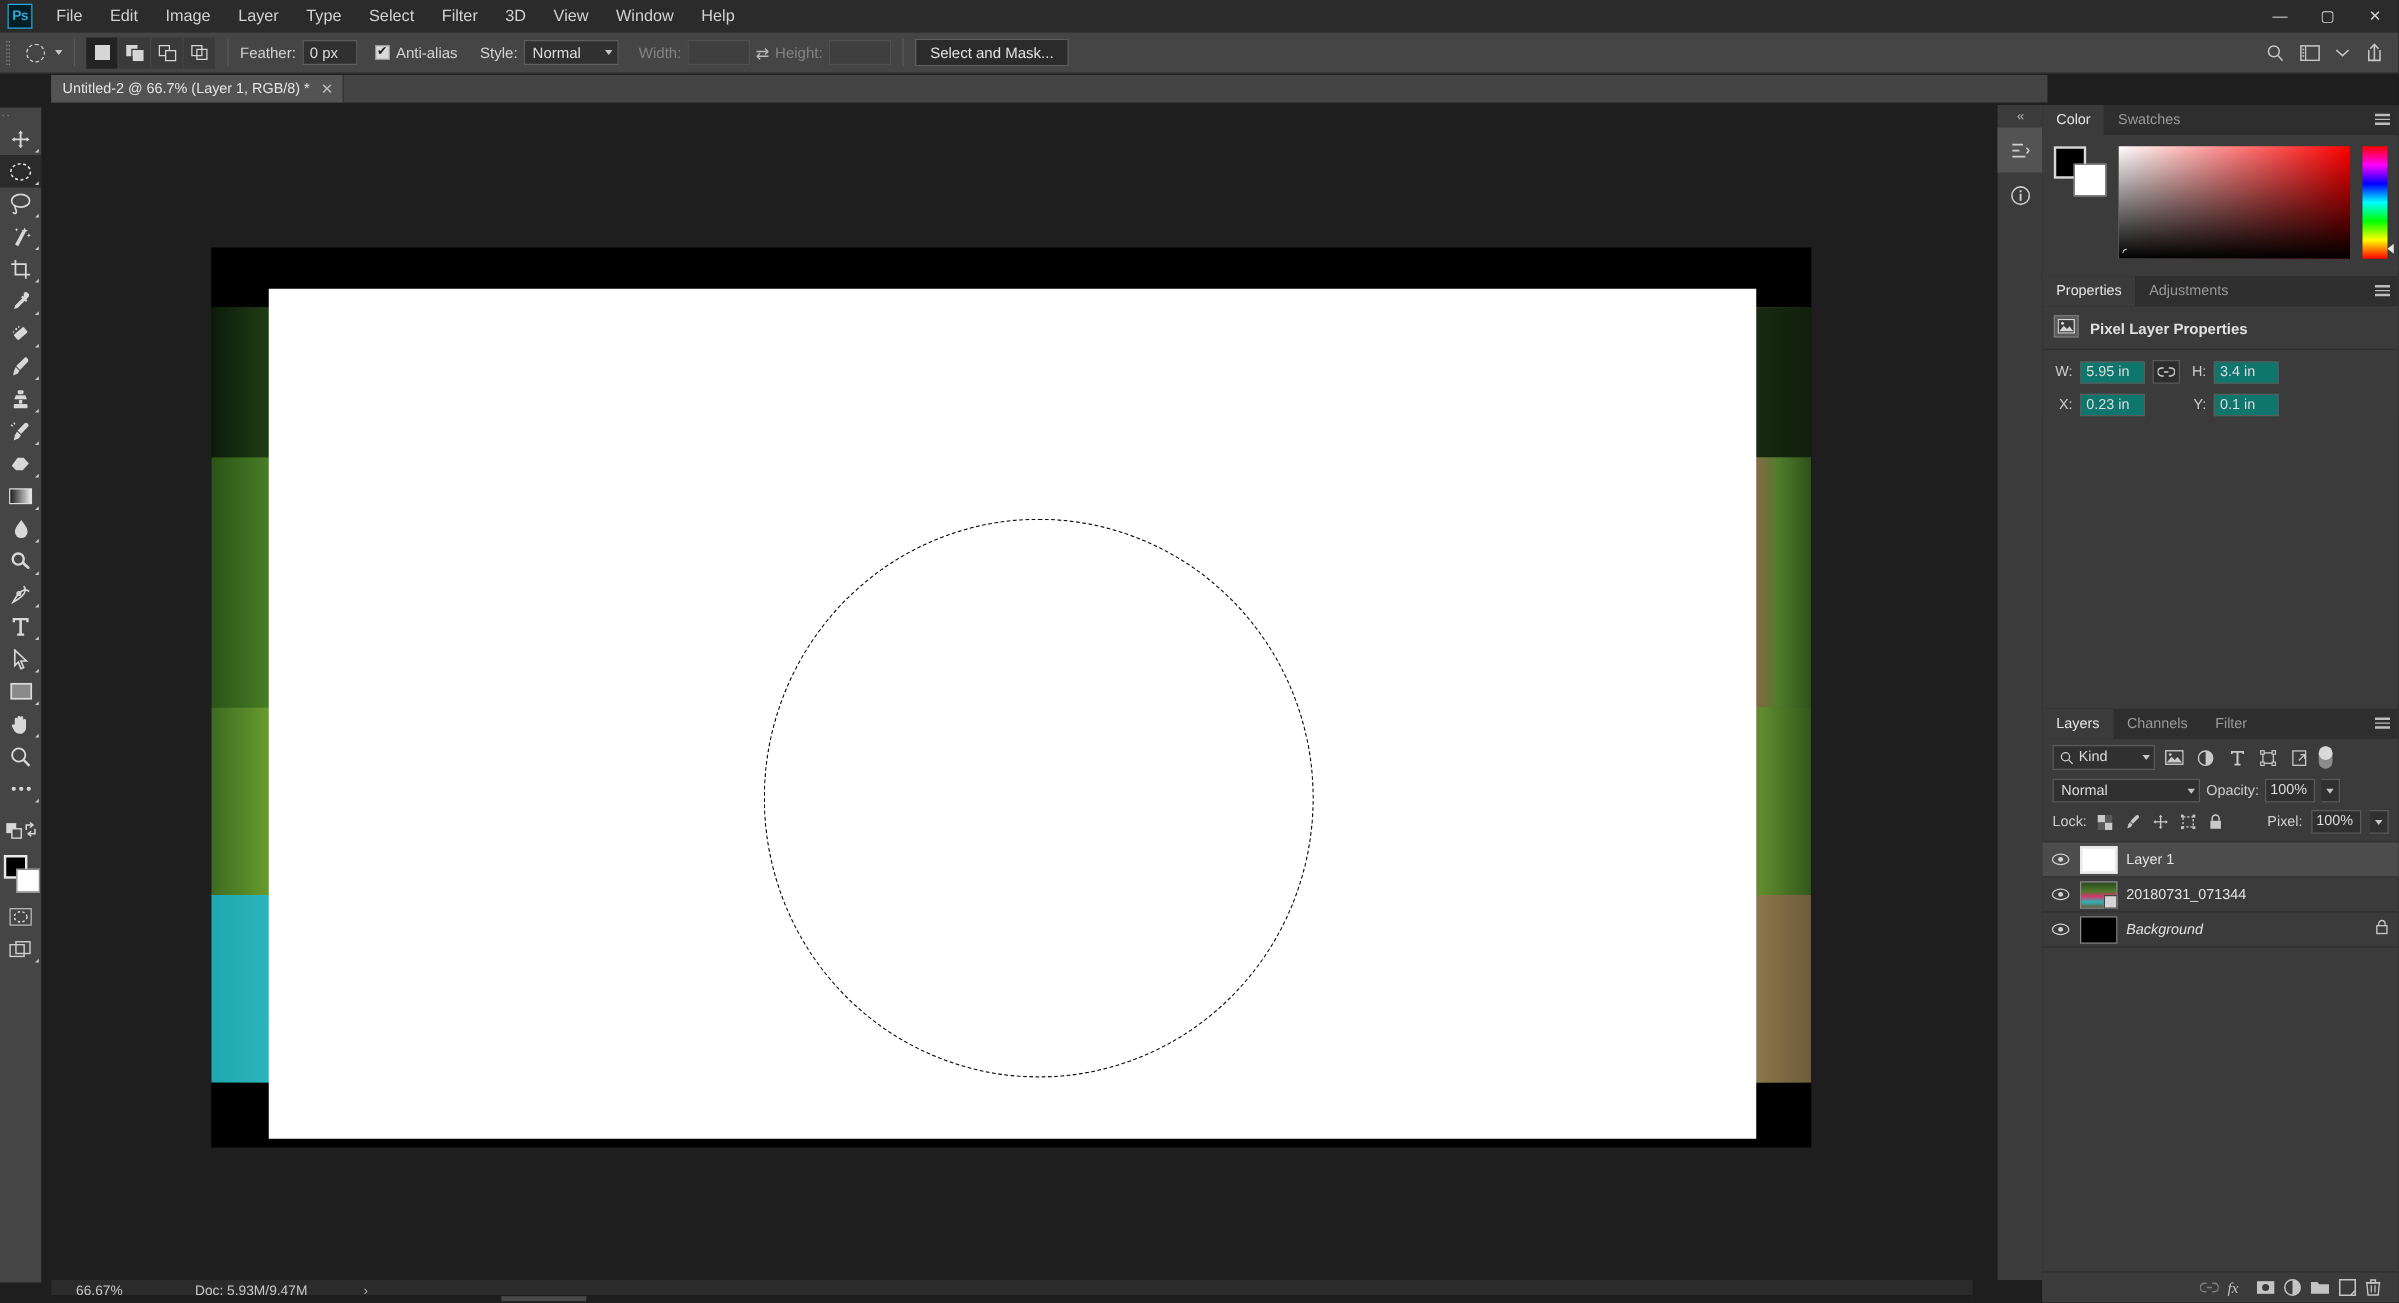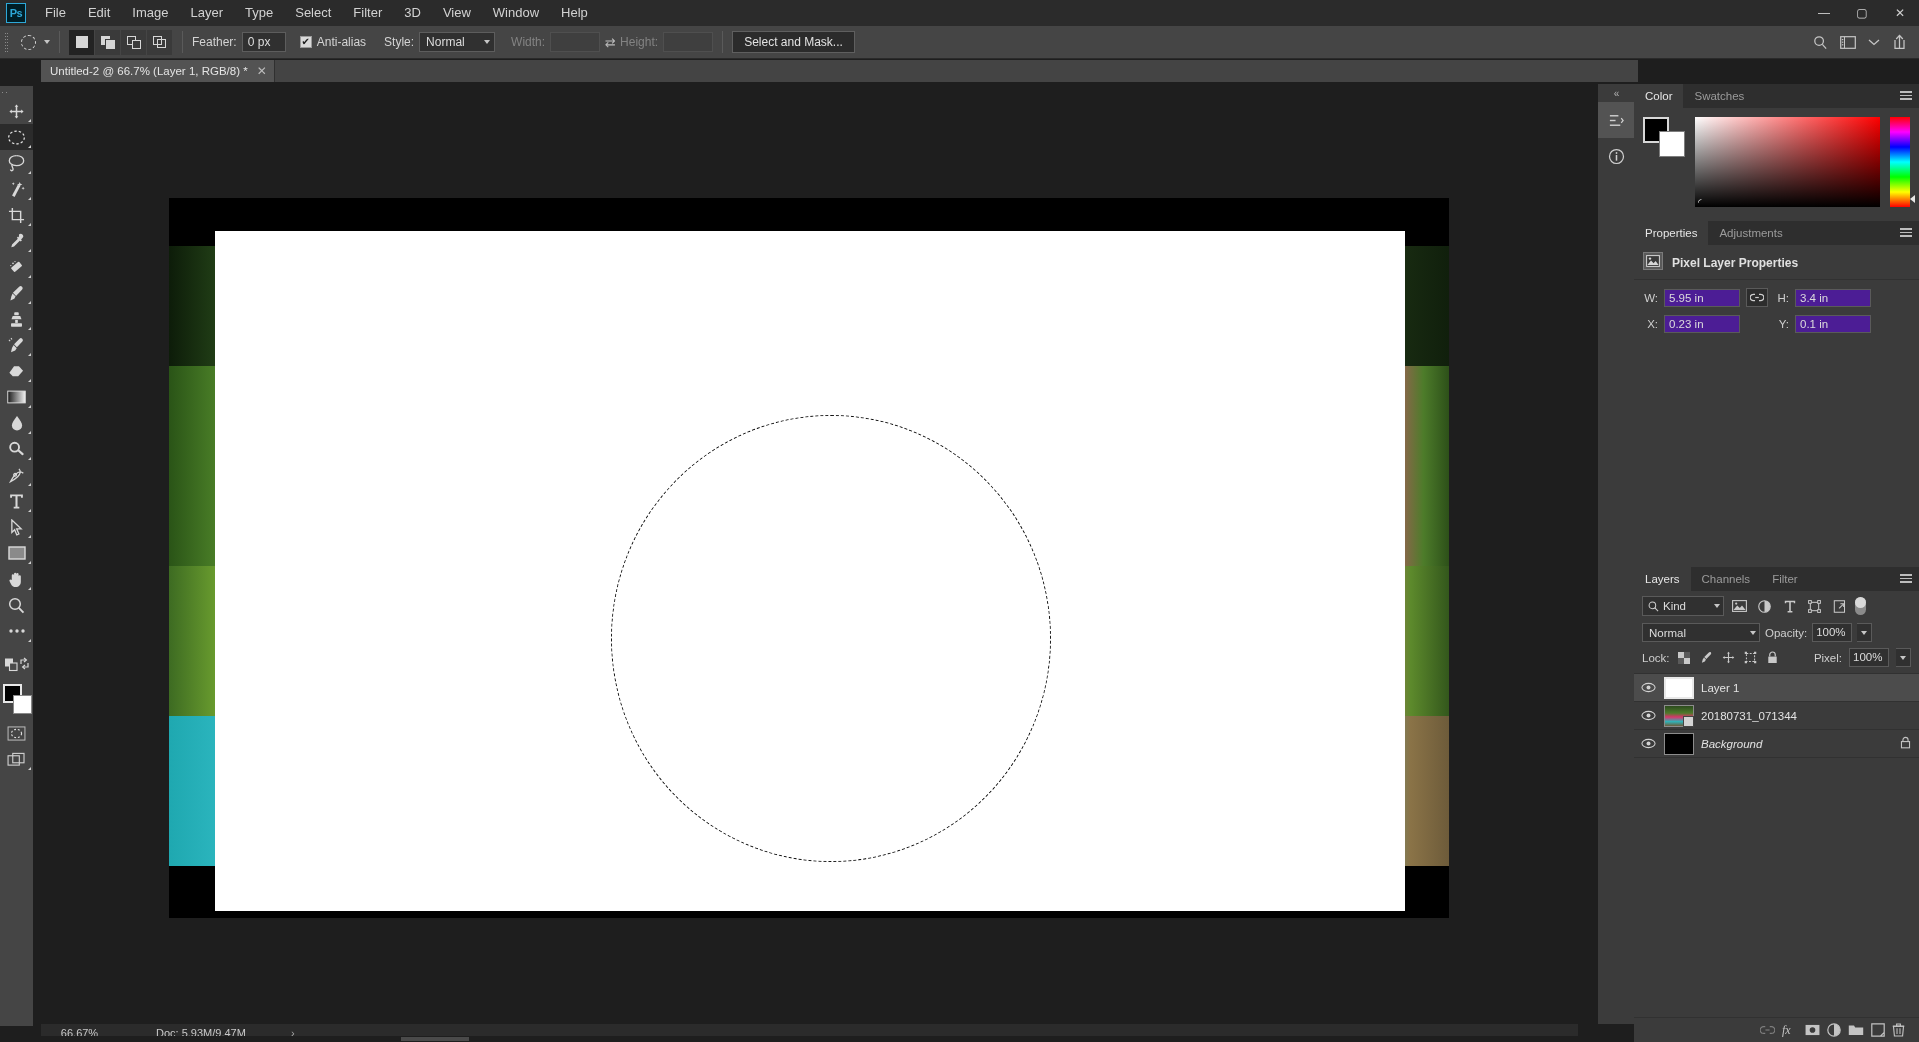--- a/index.html
+++ b/index.html
@@ -145,21 +145,21 @@
 
   
   .prop-head { display:flex; align-items:flex-end; gap:9px; padding:7px 9px 9px 9px; }
   .prop-icon { width:20px; height:18px; background:#5a5a5a; border:1px solid #7a7a7a;
     display:flex; align-items:center; justify-content:center; }
   .prop-title { font-size:12px; font-weight:bold; color:#e0e0e0; }
   .prop-sep { height:1px; background:#313131; margin:0 0 8px 0; }
   .prop-grid { padding:0 9px; }
   .prop-row { display:flex; align-items:center; gap:6px; margin-bottom:8px; }
   .prop-lab { font-size:11.5px; color:#cfcfcf; width:15px; text-align:right; }
-  .prop-input { width:76px; height:18px; background:#4c1d95; border:1px solid #5a5a5a;
+  .prop-input { width:52px; height:18px; background:#0f766e; border:1px solid #5a5a5a;
     color:#dcdcdc; font-size:11.5px; padding:0 4px; line-height:16px; }
   .link-btn { width:22px; height:19px; background:#2d2d2d; border:1px solid #5a5a5a;
     display:flex; align-items:center; justify-content:center; color:#c9c9c9; font-size:11px; }
   .link-spacer { width:22px; }
 
   
   .layers-toolrow { display:flex; align-items:center; gap:6px; padding:5px 8px; }
   .kind-select { width:82px; height:20px; background:#303030; border:1px solid #5a5a5a;
     display:flex; align-items:center; gap:4px; font-size:11.5px; color:#dcdcdc; padding:0 3px 0 5px; }
   .kind-select .cv { margin-left:auto; }

